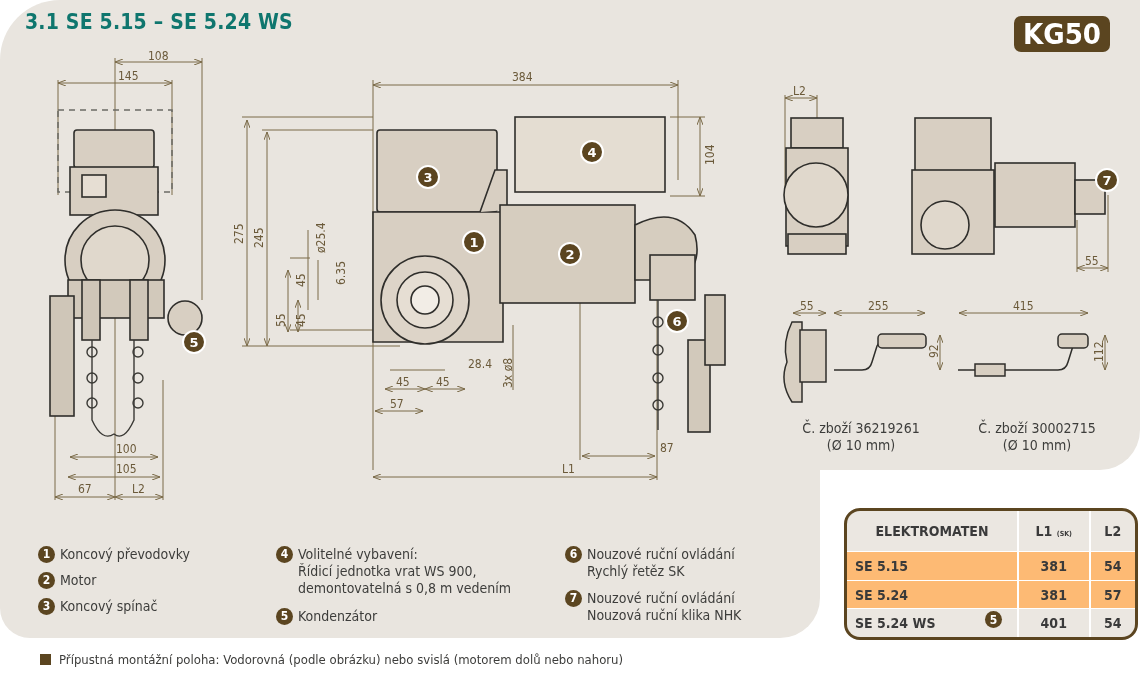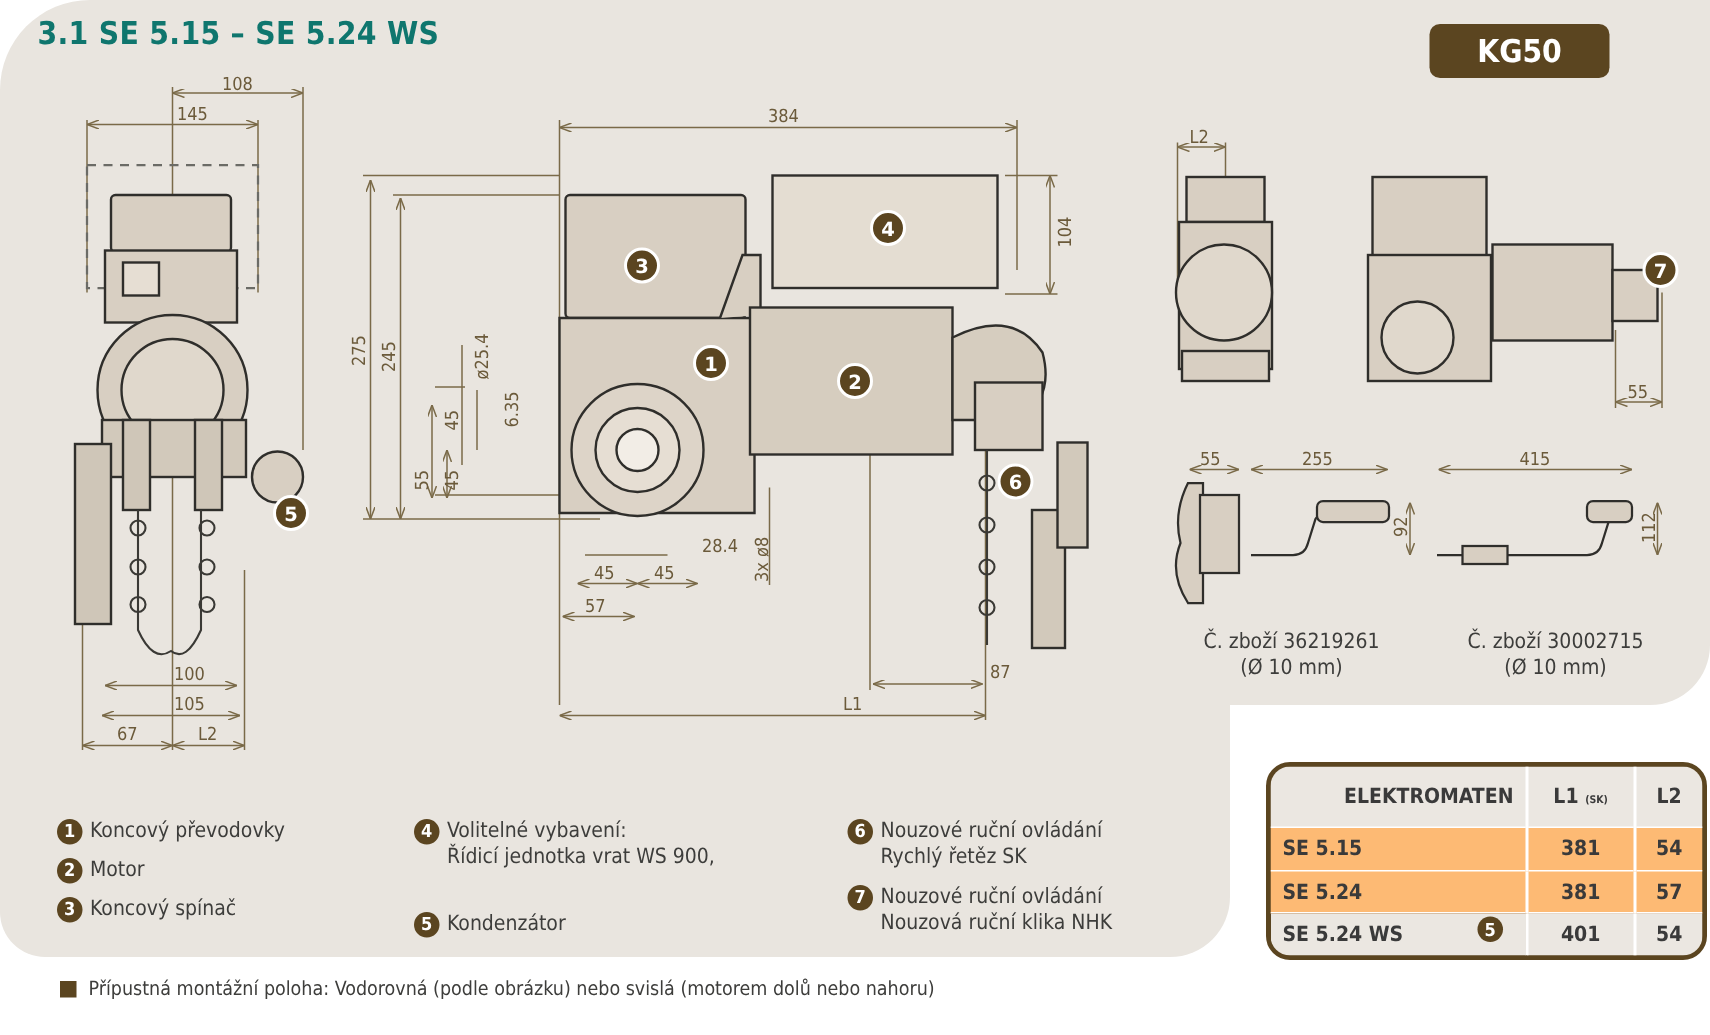--- a/index.html
+++ b/index.html
@@ -1,30 +1,30 @@
 <!DOCTYPE html>
 <html><head>
 <meta charset="utf-8">
 <style>
   html,body{margin:0;padding:0;}
   body{width:1140px;height:690px;background:#ffffff;position:relative;overflow:hidden;font-family:"DejaVu Sans Condensed","DejaVu Sans",sans-serif;color:#3d3d3b;}
   .panel{position:absolute;background:#e9e5df;}
   #panel-main{left:0;top:0;width:1140px;height:470px;border-top-left-radius:60px;border-bottom-right-radius:40px;}
   #panel-legend{left:0;top:460px;width:820px;height:178px;border-bottom-right-radius:40px;border-bottom-left-radius:30px;}
   .title{position:absolute;left:25px;top:10px;font-size:21px;font-weight:bold;color:#0f766e;letter-spacing:0.2px;}
-  .badge{position:absolute;left:953px;top:16px;width:120px;height:36px;background:#5b4520;border-radius:7px;color:#fff;font-weight:bold;font-size:21px;display:flex;align-items:center;justify-content:center;}
+  .badge{position:absolute;left:1014px;top:16px;width:96px;height:36px;background:#5b4520;border-radius:7px;color:#fff;font-weight:bold;font-size:29px;display:flex;align-items:center;justify-content:center;}
   svg.drawing{position:absolute;left:0;top:0;}
   .dim{font-size:12px;fill:#6b5a3a;font-family:"DejaVu Sans Condensed","DejaVu Sans",sans-serif;}
   .legend-item{position:absolute;display:flex;align-items:flex-start;font-size:14px;color:#3d3d3b;line-height:17px;}
   .num{display:inline-flex;width:17px;height:17px;border-radius:50%;background:#5b4520;color:#fff;font-size:12px;font-weight:bold;align-items:center;justify-content:center;margin-right:5px;flex:none;}
   .legend-text{display:flex;flex-direction:column;}
   .table-wrap{position:absolute;left:844px;top:508px;width:288px;height:126px;border:3px solid #5b4520;border-radius:16px;overflow:hidden;background:#5b4520;}
   table{border-collapse:collapse;width:100%;height:100%;font-size:14px;font-weight:bold;color:#3a3a3a;}
   td,th{padding:0 8px;height:22px;}
-  th{text-align:right;background:#ebe7e1;height:32px;font-size:14px;}
+  th{text-align:center;background:#ebe7e1;height:32px;font-size:14px;}
   th.c,td.c{text-align:center;}
   td{border-top:1px solid #fff;}
   tr.odd td{background:#fdba74;}
   tr.even td{background:#ebe7e1;}
   td.mid, th.mid{border-left:2px solid #fff;}
   .sk{font-size:7px;}
   .caption{position:absolute;text-align:center;font-size:14px;color:#3d3d3b;line-height:17px;}
   .footnote{position:absolute;left:40px;top:652px;font-size:13px;color:#3d3d3b;display:flex;align-items:center;}
   .sq{display:inline-block;width:11px;height:11px;background:#5b4520;margin-right:8px;}
 </style>
@@ -267,20 +267,21 @@
   <span class="num">3</span>
   <span class="legend-text">
       <span>Koncový spínač</span>
     </span>
 </div>
 <div class="legend-item" style="left:276px;top:546px;">
   <span class="num">4</span>
   <span class="legend-text">
     <span>Volitelné vybavení:</span>
     <span>Řídicí jednotka vrat WS 900,</span>
+    <span>demontovatelná s 0,8 m vedením</span>
   </span>
 </div>
 <div class="legend-item" style="left:276px;top:608px;">
   <span class="num">5</span>
   <span class="legend-text">
       <span>Kondenzátor</span>
     </span>
 </div>
 <div class="legend-item" style="left:565px;top:546px;">
   <span class="num">6</span>

